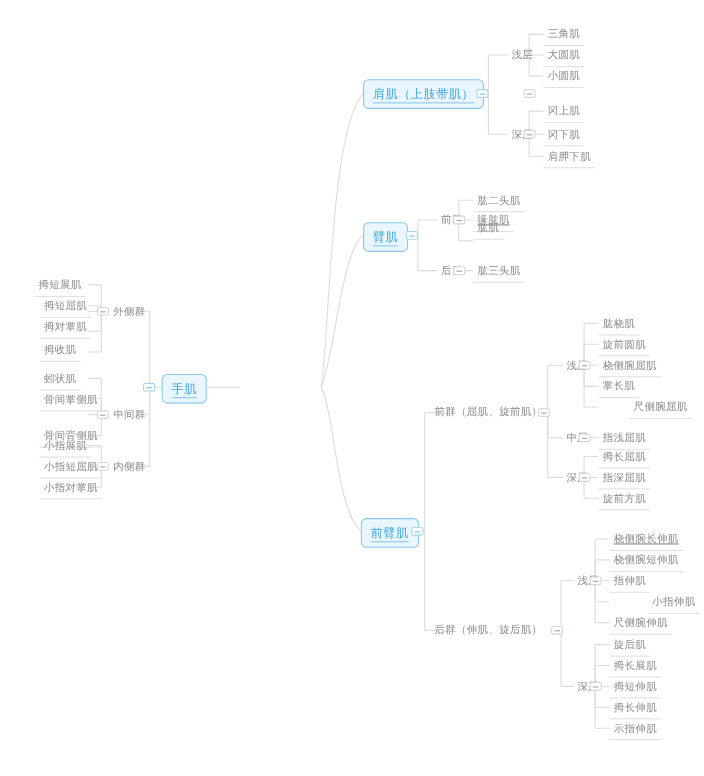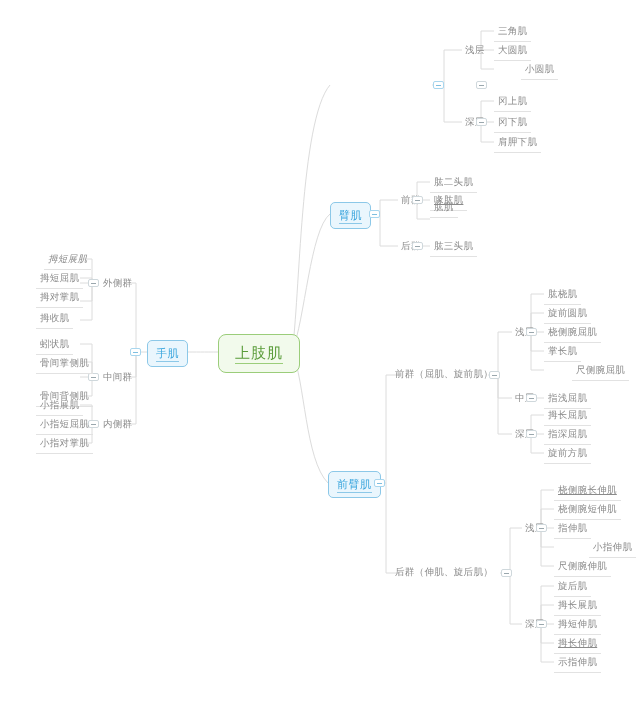--- a/index.html
+++ b/index.html
@@ -158,33 +158,33 @@
       <path d="M92,377 L92,362 M92,362 L80,362"></path>
       <path d="M92,377 L80,377"></path>
       <path d="M92,377 L92,396 M92,396 L80,396"></path>
 
       <path d="M92,424 L92,405 M92,405 L80,405"></path>
       <path d="M92,424 L80,424"></path>
       <path d="M92,424 L92,443 M92,443 L80,443"></path>
     </g>
   </svg>
 
-  <div class="node root" style="left:218px;top:334px;">
-    <span class="txt">上肢肌</span>
-  </div>
-
+
+  <div class="node branch" style="left:330px;top:72px;">
+    <span class="txt">肩肌（上肢带肌）</span>
+  </div>
   <div class="toggle blue" style="left:433px;top:81px;"></div>
 
   <div class="node group" style="left:462px;top:42px;">
     <span>浅层</span>
   </div>
   <div class="toggle" style="left:476px;top:81px;"></div>
   <div class="node leaf" style="left:494px;top:23px;"><span>三角肌</span></div>
   <div class="node leaf" style="left:494px;top:42px;"><span>大圆肌</span></div>
-  <div class="node leaf" style="left:494px;top:61px;margin-left:27px;"><span>小圆肌</span></div>
+  <div class="node leaf" style="left:494px;top:61px;"><span>小圆肌</span></div>
 
   <div class="node group" style="left:462px;top:114px;">
     <span>深层</span>
   </div>
   <div class="toggle" style="left:476px;top:118px;"></div>
   <div class="node leaf" style="left:494px;top:93px;"><span>冈上肌</span></div>
   <div class="node leaf" style="left:494px;top:114px;"><span>冈下肌</span></div>
   <div class="node leaf" style="left:494px;top:134px;"><span>肩胛下肌</span></div>
 
   <div class="node branch" style="left:330px;top:202px;">
@@ -255,33 +255,33 @@
   <div class="node leaf" style="left:554px;top:539px;margin-left:35px;"><span>小指伸肌</span></div>
   <div class="node leaf" style="left:554px;top:558px;"><span>尺侧腕伸肌</span></div>
 
   <div class="node group" style="left:522px;top:616px;">
     <span>深层</span>
   </div>
   <div class="toggle" style="left:536px;top:620px;"></div>
   <div class="node leaf" style="left:554px;top:578px;"><span>旋后肌</span></div>
   <div class="node leaf" style="left:554px;top:597px;"><span>拇长展肌</span></div>
   <div class="node leaf" style="left:554px;top:616px;"><span>拇短伸肌</span></div>
-  <div class="node leaf" style="left:554px;top:635px;text-decoration:underline;"><span>拇长伸肌</span></div>
+  <div class="node leaf" style="left:554px;top:635px;"><span>拇长伸肌</span></div>
   <div class="node leaf" style="left:554px;top:654px;"><span>示指伸肌</span></div>
 
   <div class="node branch" style="left:147px;top:340px;">
     <span class="txt">手肌</span>
   </div>
   <div class="toggle blue" style="left:130px;top:348px;"></div>
 
   <div class="node group" style="left:100px;top:275px;">
     <span>外侧群</span>
   </div>
   <div class="toggle" style="left:88px;top:279px;"></div>
-  <div class="node leaf" style="left:44px;top:251px;font-style:italic;"><span>拇短展肌</span></div>
+  <div class="node leaf" style="left:31px;top:251px;"><span>拇短展肌</span></div>
   <div class="node leaf" style="left:36px;top:270px;"><span>拇短屈肌</span></div>
   <div class="node leaf" style="left:36px;top:289px;"><span>拇对掌肌</span></div>
   <div class="node leaf" style="left:36px;top:310px;"><span>拇收肌</span></div>
 
   <div class="node group" style="left:100px;top:369px;text-align:right;">
     <span>中间群</span>
   </div>
   <div class="toggle" style="left:88px;top:373px;"></div>
   <div class="node leaf" style="left:36px;top:336px;"><span>蚓状肌</span></div>
   <div class="node leaf" style="left:36px;top:355px;"><span>骨间掌侧肌</span></div>

